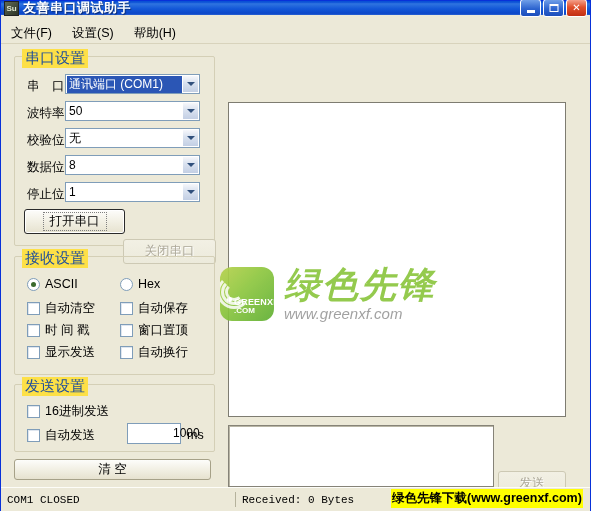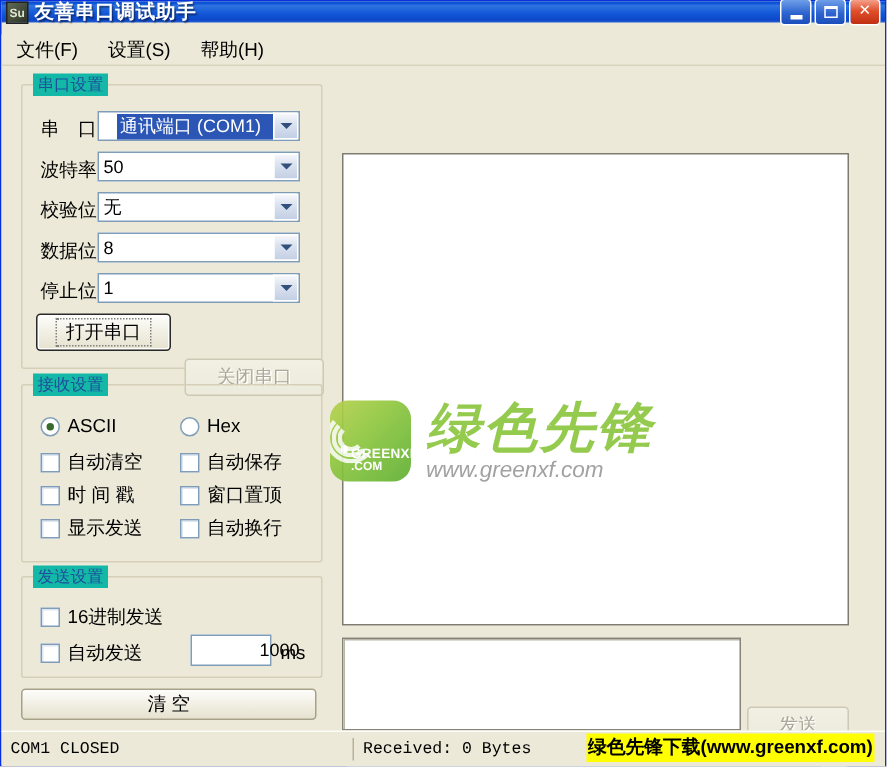--- a/index.html
+++ b/index.html
@@ -56,22 +56,22 @@
     padding:2px 10px;color:#000;font-size:12.5px;cursor:default;white-space:nowrap;
   }
   
   .client{
     position:absolute;left:0;top:43px;width:589px;height:443px;
     background:#ece9d8;
   }
   
   .group{position:absolute;border:1px solid #d4cfb6;border-radius:2px;}
   .group > .legend{
-    position:absolute;top:-8px;left:7px;background:#14b8a6;padding:0 3px;
-    color:#1f4e9c;font-size:11px;white-space:nowrap;
+    position:absolute;top:-8px;left:7px;background:#fde047;padding:0 3px;
+    color:#1f4e9c;font-size:15px;white-space:nowrap;
   }
   .lbl{color:#000;font-size:12.5px;white-space:nowrap;}
   
   .combo{
     position:absolute;height:20px;box-sizing:border-box;
     border:1px solid #7f9db9;background:#fff;display:flex;align-items:center;
   }
   .combo .val{flex:1;padding-left:3px;font-size:12px;color:#000;white-space:nowrap;overflow:hidden;}
   .combo.sel .val{background:#2b56b5;color:#fff;margin:1px 0 1px 1px;padding-left:2px;}
   .combo .arrow{
@@ -184,21 +184,21 @@
     <div class="menu-item">设置(S)</div>
     <div class="menu-item">帮助(H)</div>
   </div>
 
   <div class="client">
 
     <div class="group" style="left:13px;top:12px;width:199px;height:188px;">
       <div class="legend">串口设置</div>
 
       <div class="lbl" style="position:absolute;left:12px;top:21px;">串　口</div>
-      <div class="combo sel" style="left:50px;top:17px;width:135px;padding-left:11px;">
+      <div class="combo sel" style="left:50px;top:17px;width:135px;">
         <div class="val">通讯端口 (COM1)</div>
         <div class="arrow">
             <span class="chev"></span>
           </div>
       </div>
 
       <div class="lbl" style="position:absolute;left:12px;top:48px;">波特率</div>
       <div class="combo" style="left:50px;top:44px;width:135px;">
         <div class="val">50</div>
         <div class="arrow">
@@ -223,21 +223,21 @@
       </div>
 
       <div class="lbl" style="position:absolute;left:12px;top:129px;">停止位</div>
       <div class="combo" style="left:50px;top:125px;width:135px;">
         <div class="val">1</div>
         <div class="arrow">
             <span class="chev"></span>
           </div>
       </div>
 
-      <div class="btn focus" style="left:9px;top:152px;width:90px;height:25px;">
+      <div class="btn focus" style="left:9px;top:152px;width:101px;height:25px;">
         <span class="inner">打开串口</span>
       </div>
       <div class="btn disabled" style="left:108px;top:152px;width:93px;height:25px;">
         <span>关闭串口</span>
       </div>
     </div>
 
     <div class="group" style="left:13px;top:212px;width:199px;height:117px;">
       <div class="legend">接收设置</div>
 

